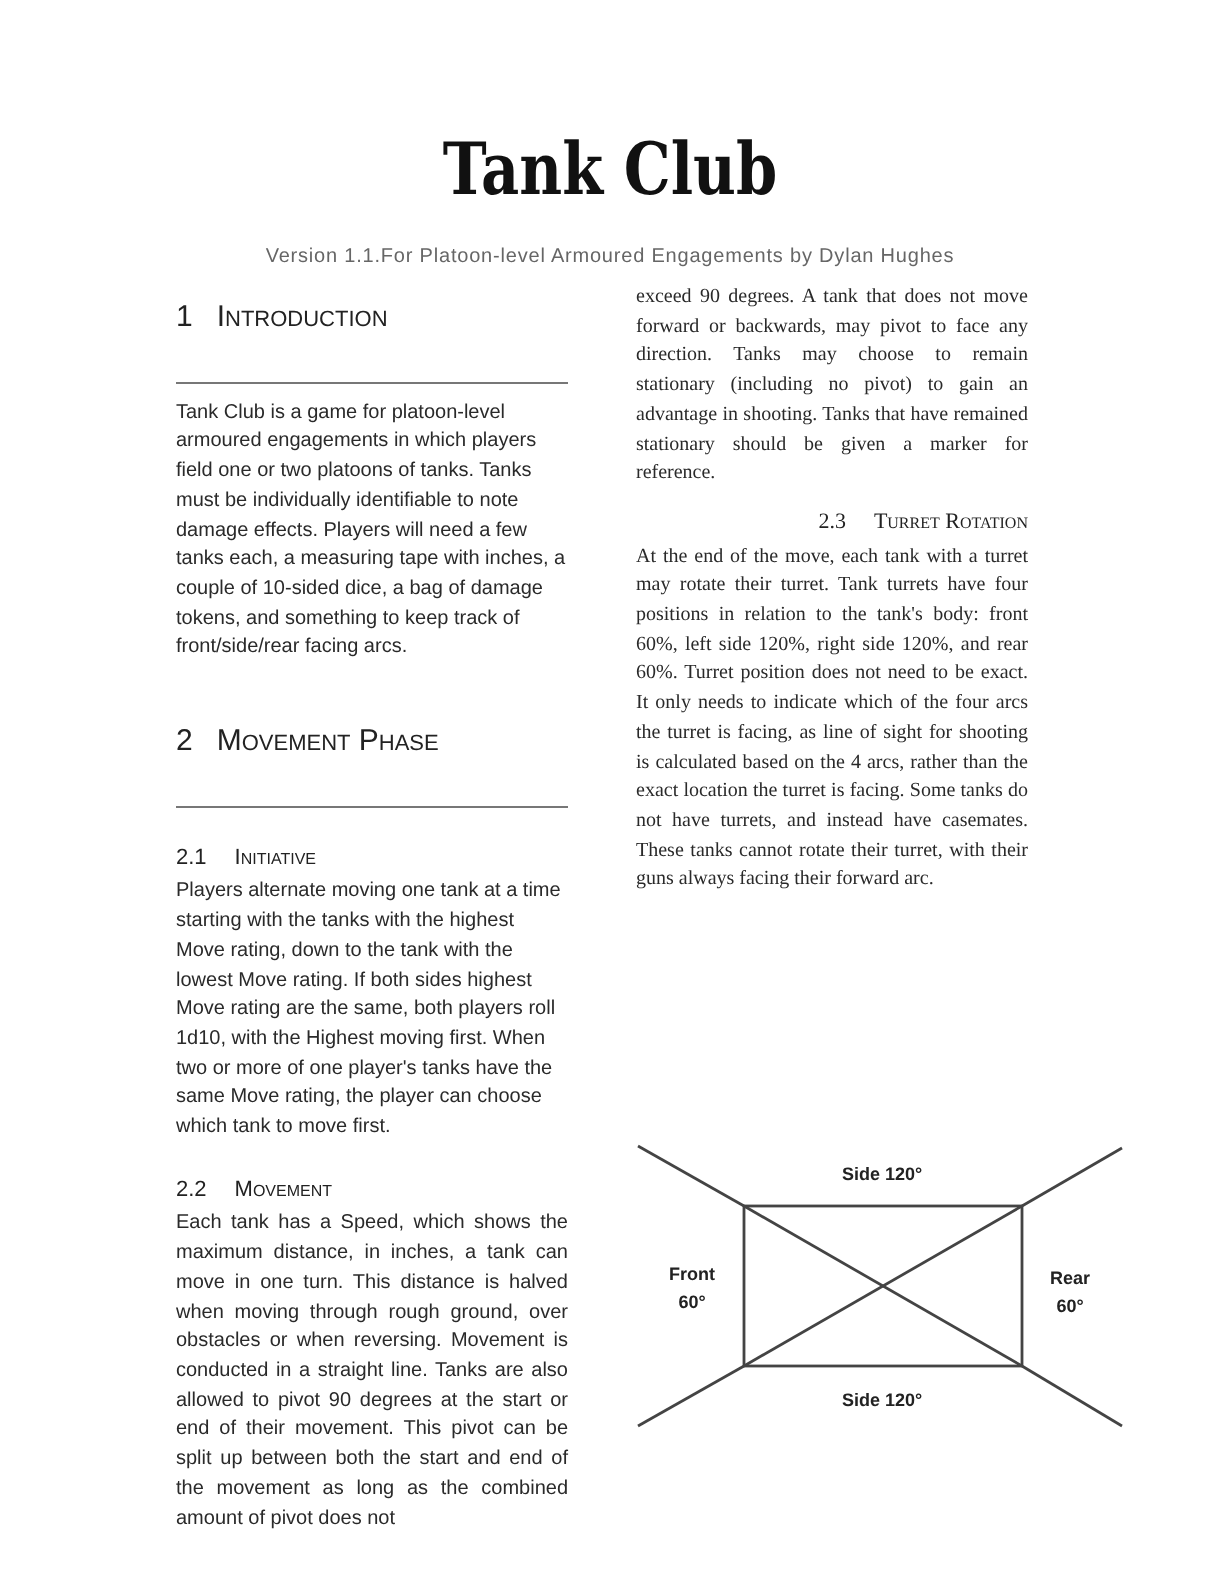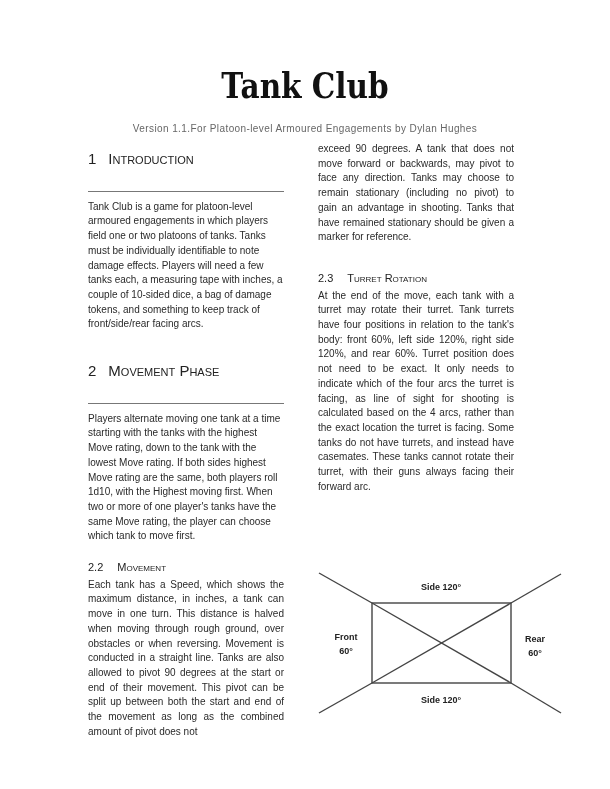--- a/index.html
+++ b/index.html
@@ -29,32 +29,35 @@
 <div class="col col-left" style="top:152px;">
   <div class="h1">
     <span class="num">1</span><span class="txt">Introduction</span>
   </div>
   <p>Tank Club is a game for platoon-level armoured engagements in which players field one or two platoons of tanks. Tanks must be individually identifiable to note damage effects. Players will need a few tanks each, a measuring tape with inches, a couple of 10-sided dice, a bag of damage tokens, and something to keep track of front/side/rear facing arcs.</p>
 
   <div class="h1" style="margin-top:32px;">
     <span class="num">2</span><span class="txt">Movement Phase</span>
   </div>
 
+  <div class="h2" style="margin-top:18px;">
+    <span class="num">2.1</span><span class="txt">Initiative</span>
+  </div>
   <p>Players alternate moving one tank at a time starting with the tanks with the highest Move rating, down to the tank with the lowest Move rating. If both sides highest Move rating are the same, both players roll 1d10, with the Highest moving first. When two or more of one player's tanks have the same Move rating, the player can choose which tank to move first.</p>
 
   <div class="h2" style="margin-top:16px;">
     <span class="num">2.2</span><span class="txt">Movement</span>
   </div>
   <p class="just">Each tank has a Speed, which shows the maximum distance, in inches, a tank can move in one turn. This distance is halved when moving through rough ground, over obstacles or when reversing. Movement is conducted in a straight line. Tanks are also allowed to pivot 90 degrees at the start or end of their movement. This pivot can be split up between both the start and end of the movement as long as the combined amount of pivot does not</p>
 </div>
 
-<div class="col col-right" style="top:142px;">
+<div class="col col-right" style="top:142px;font-family:Liberation Serif, serif;">
   <p class="just">exceed 90 degrees. A tank that does not move forward or backwards, may pivot to face any direction. Tanks may choose to remain stationary (including no pivot) to gain an advantage in shooting. Tanks that have remained stationary should be given a marker for reference.</p>
 
-  <div class="h2" style="margin-top:26px;">
+  <div class="h2" style="margin-top:9px;text-align:right;">
     <span class="num">2.3</span><span class="txt">Turret Rotation</span>
   </div>
   <p class="just">At the end of the move, each tank with a turret may rotate their turret. Tank turrets have four positions in relation to the tank's body: front 60%, left side 120%, right side 120%, and rear 60%. Turret position does not need to be exact. It only needs to indicate which of the four arcs the turret is facing, as line of sight for shooting is calculated based on the 4 arcs, rather than the exact location the turret is facing. Some tanks do not have turrets, and instead have casemates. These tanks cannot rotate their turret, with their guns always facing their forward arc.</p>
 </div>
 
 <svg class="diagram" width="280" height="170" viewBox="0 0 280 170">
   <g stroke="#444" stroke-width="1.4" fill="none">
     <line x1="19" y1="13" x2="72" y2="43"></line>
     <line x1="19" y1="153" x2="72" y2="123"></line>
     <line x1="211" y1="43" x2="261" y2="14"></line>

